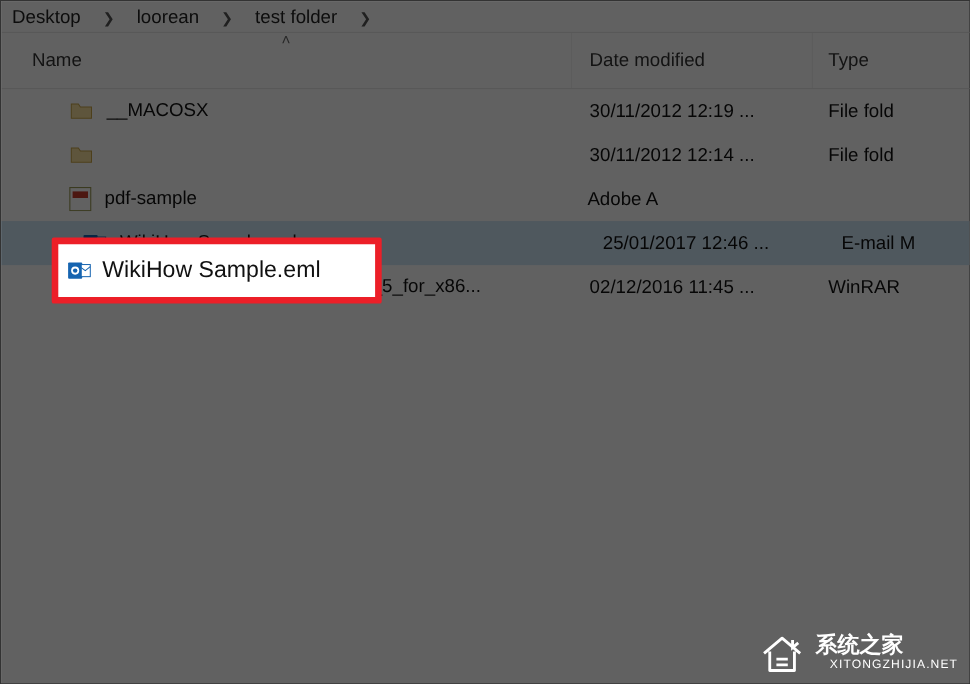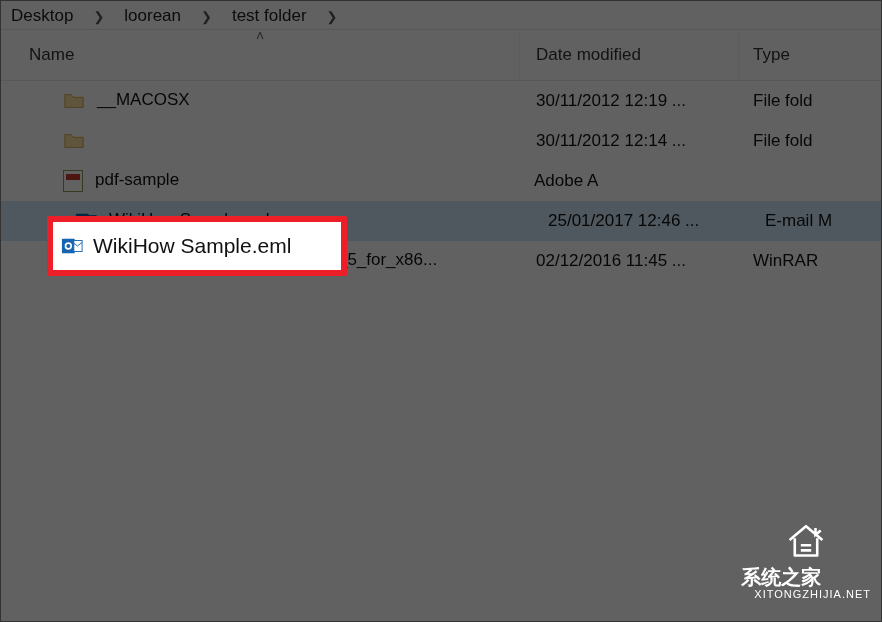--- a/index.html
+++ b/index.html
@@ -36,21 +36,21 @@
   .icon-pdf { width: 20px; height: 22px; background: #fff; border: 1px solid #995; position: relative; }
   .icon-pdf::after { content: ""; position: absolute; left: 2px; right: 2px; top: 3px; height: 6px; background: #c83e2d; }
   .icon-outlook svg { width: 22px; height: 22px; }
   .icon-rar svg { width: 22px; height: 22px; }
 
   
   .highlight-box { position: absolute; z-index: 10; border: 6px solid #ec1f28; border-radius: 2px; background: #fff; display: flex; align-items: center; padding-left: 8px; gap: 10px; font-size: 21px; color: #111; }
   .highlight-box .icon-outlook svg { width: 26px; height: 26px; }
 
   
-  .watermark { position: absolute; right: 10px; bottom: 20px; z-index: 20; display: flex; gap: 8px; align-items: center; color: #fff; font-family: "Microsoft YaHei", sans-serif; flex-direction: column; }
+  .watermark { position: absolute; right: 10px; bottom: 8px; z-index: 20; display: flex; gap: 8px; align-items: center; color: #fff; font-family: "Microsoft YaHei", sans-serif; }
   .watermark .wm-text .t1 { font-size: 20px; font-weight: 600; line-height: 1; }
   .watermark .wm-text .t2 { font-size: 11px; letter-spacing: 1px; line-height: 1.3; margin-left: 13px; }
   .watermark svg { width: 44px; height: 38px; }
 </style>
 </head>
 <body>
 
 <div class="viewport">
 
   <div class="breadcrumb">

